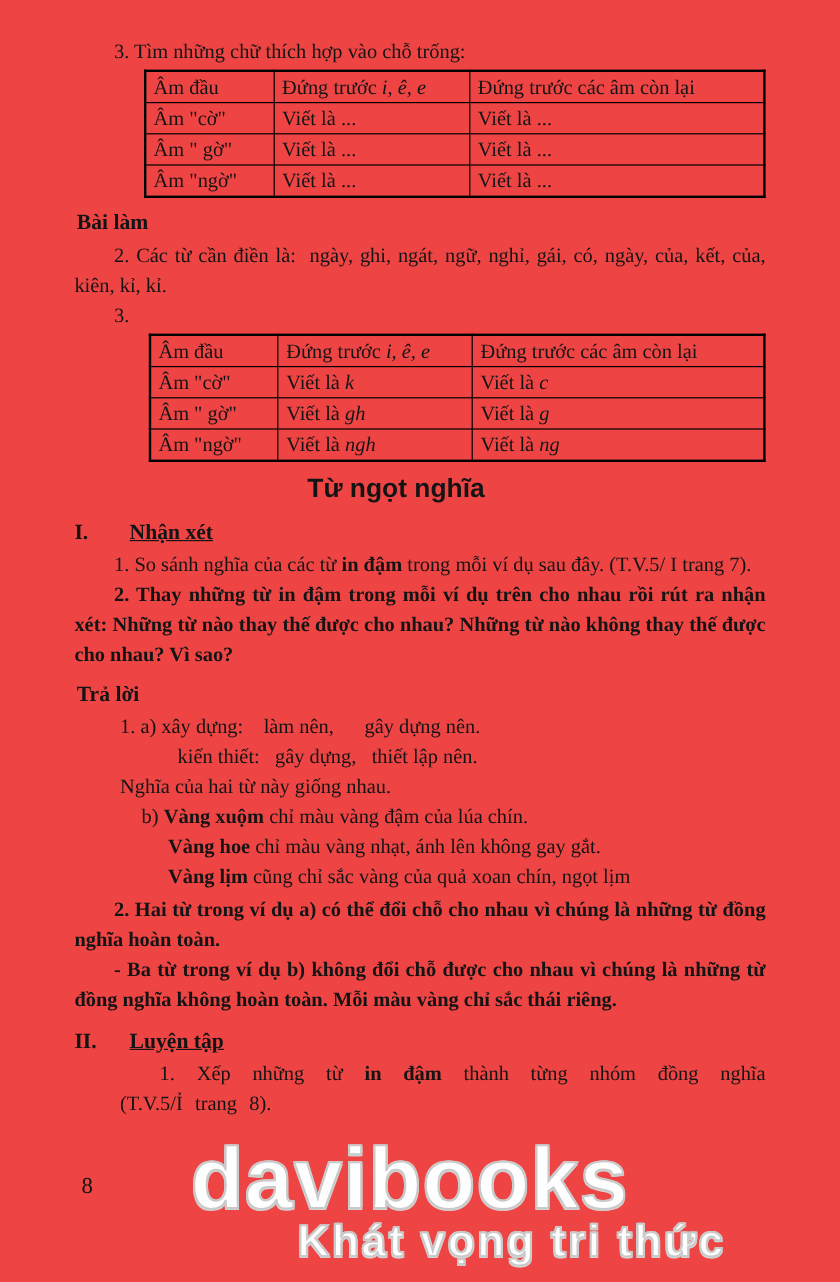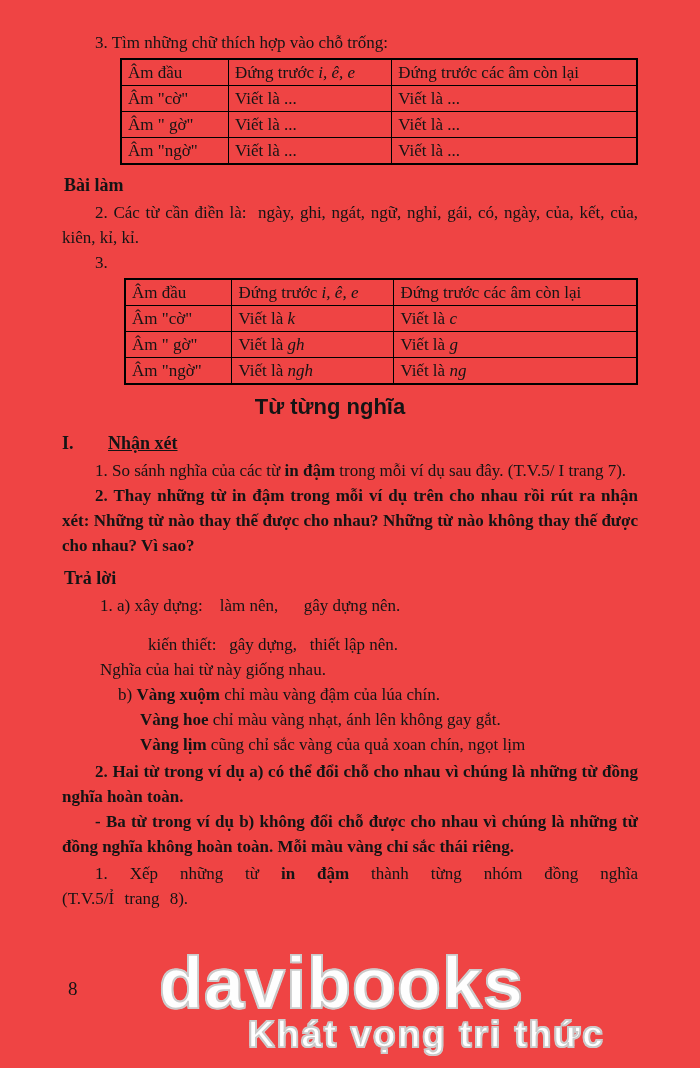--- a/index.html
+++ b/index.html
@@ -29,22 +29,22 @@
 
   h1.section { font-size:27px; line-height:34px; font-weight:bold; margin:12px 0 0 0; letter-spacing:0.3px; }
   h2.lesson  { font-family:"Liberation Sans","DejaVu Sans",sans-serif; font-size:22px; line-height:28px;
                font-weight:bold; text-align:center; margin:8px 40px 0 0; }
   h3.sub { font-size:18px; line-height:25px; font-weight:bold; margin:10px 0 0 0;text-decoration:underline; }
   h3.plain { font-size:18px; line-height:25px; font-weight:bold; margin:8px 0 0 2px; }
   .roman { display:inline-block; width:46px; }
 
   .mt2 { margin-top:2px; } .mt8 { margin-top:8px; }
   .ml38 { margin-left:38px; } .ml45 { margin-left:45px; }
-  .ml56 { margin-left:56px; } .ml78 { margin-left:78px; } .ml86 { margin-left:86px;margin-top:14px; }
-  .wsp { word-spacing:6px; }
+  .ml56 { margin-left:56px; } .ml78 { margin-left:78px; } .ml86 { margin-left:86px; }
+  .wsp { word-spacing:6px;margin-left:38px; }
 
   .page-num { position:absolute; left:68px; top:976px; font-size:19px; }
 
   .wm { position:absolute; pointer-events:none; z-index:5; color:#fefefe;
         -webkit-text-stroke:1.5px #c9c9c9;
         text-shadow:-1px -1px 0 #d2d2d2, 1px -1px 0 #d2d2d2, -1px 1px 0 #d2d2d2, 1px 1px 0 #d2d2d2; }
   .wm-brand { left:159px; top:938px; font-family:Liberation Sans, sans-serif; font-weight:bold;
               font-size:72px; line-height:90px; letter-spacing:1px; }
   .wm-tag   { left:248px; top:1014px; font-family:"Liberation Sans","DejaVu Sans",sans-serif;
               font-weight:bold; font-size:37px; line-height:42px; letter-spacing:2px; }
@@ -107,41 +107,42 @@
       </tr>
       <tr>
         <td>Âm "ngờ"</td>
         <td><span>Viết là </span><i>ngh</i></td>
         <td><span>Viết là </span><i>ng</i></td>
       </tr>
     </tbody>
       </table>
 
 
-    <h2 class="lesson">Từ từng nghĩa</h2>
+    <h2 class="lesson">Từ ngọt nghĩa</h2>
 
     <h3 class="sub"><span class="roman">I.</span><span>Nhận xét</span></h3>
 
     <p class="indent just mt2"><span>1. So sánh nghĩa của các từ </span><b>in đậm</b><span> trong mỗi ví dụ sau đây. </span><span class="nowrap">(T.V.5/ I trang 7).</span></p>
 
     <p class="indent just"><b>2. Thay những từ in đậm trong mỗi ví dụ trên cho nhau rồi rút ra nhận xét: Những từ nào thay thế được cho nhau? Những từ nào không thay thế được cho nhau? Vì sao?</b></p>
 
     <h3 class="plain">Trả lời</h3>
 
     <p class="pre ml38 mt2">1. a) xây dựng:    làm nên,      gây dựng nên.</p>
     <p class="pre ml86">kiến thiết:   gây dựng,   thiết lập nên.</p>
     <p class="ml38">Nghĩa của hai từ này giống nhau.</p>
 
     <p class="ml56"><span>b) </span><b>Vàng xuộm</b><span> chỉ màu vàng đậm của lúa chín.</span></p>
     <p class="ml78"><b>Vàng hoe</b><span> chỉ màu vàng nhạt, ánh lên không gay gắt.</span></p>
     <p class="ml78"><b>Vàng lịm</b><span> cũng chỉ sắc vàng của quả xoan chín, ngọt lịm</span></p>
 
     <p class="indent just mt2"><b>2. Hai từ trong ví dụ a) có thể đổi chỗ cho nhau vì chúng là những từ đồng nghĩa hoàn toàn.</b></p>
     <p class="indent just"><b>- Ba từ trong ví dụ b) không đổi chỗ được cho nhau vì chúng là những từ đồng nghĩa không hoàn toàn. Mỗi màu vàng chỉ sắc thái riêng.</b></p>
 
+    <h3 class="sub mt8"><span class="roman">II.</span><span>Luyện tập</span></h3>
 
     <p class="indent just wsp mt2"><span>1. Xếp những từ </span><b>in đậm</b><span> thành từng nhóm đồng nghĩa </span><span class="nowrap">(T.V.5/Ỉ trang 8).</span></p>
 
   </div>
 
   <div class="page-num">8</div>
 
   <div class="wm wm-brand">davibooks</div>
   <div class="wm wm-tag">Khát vọng tri thức</div>
 </div>

